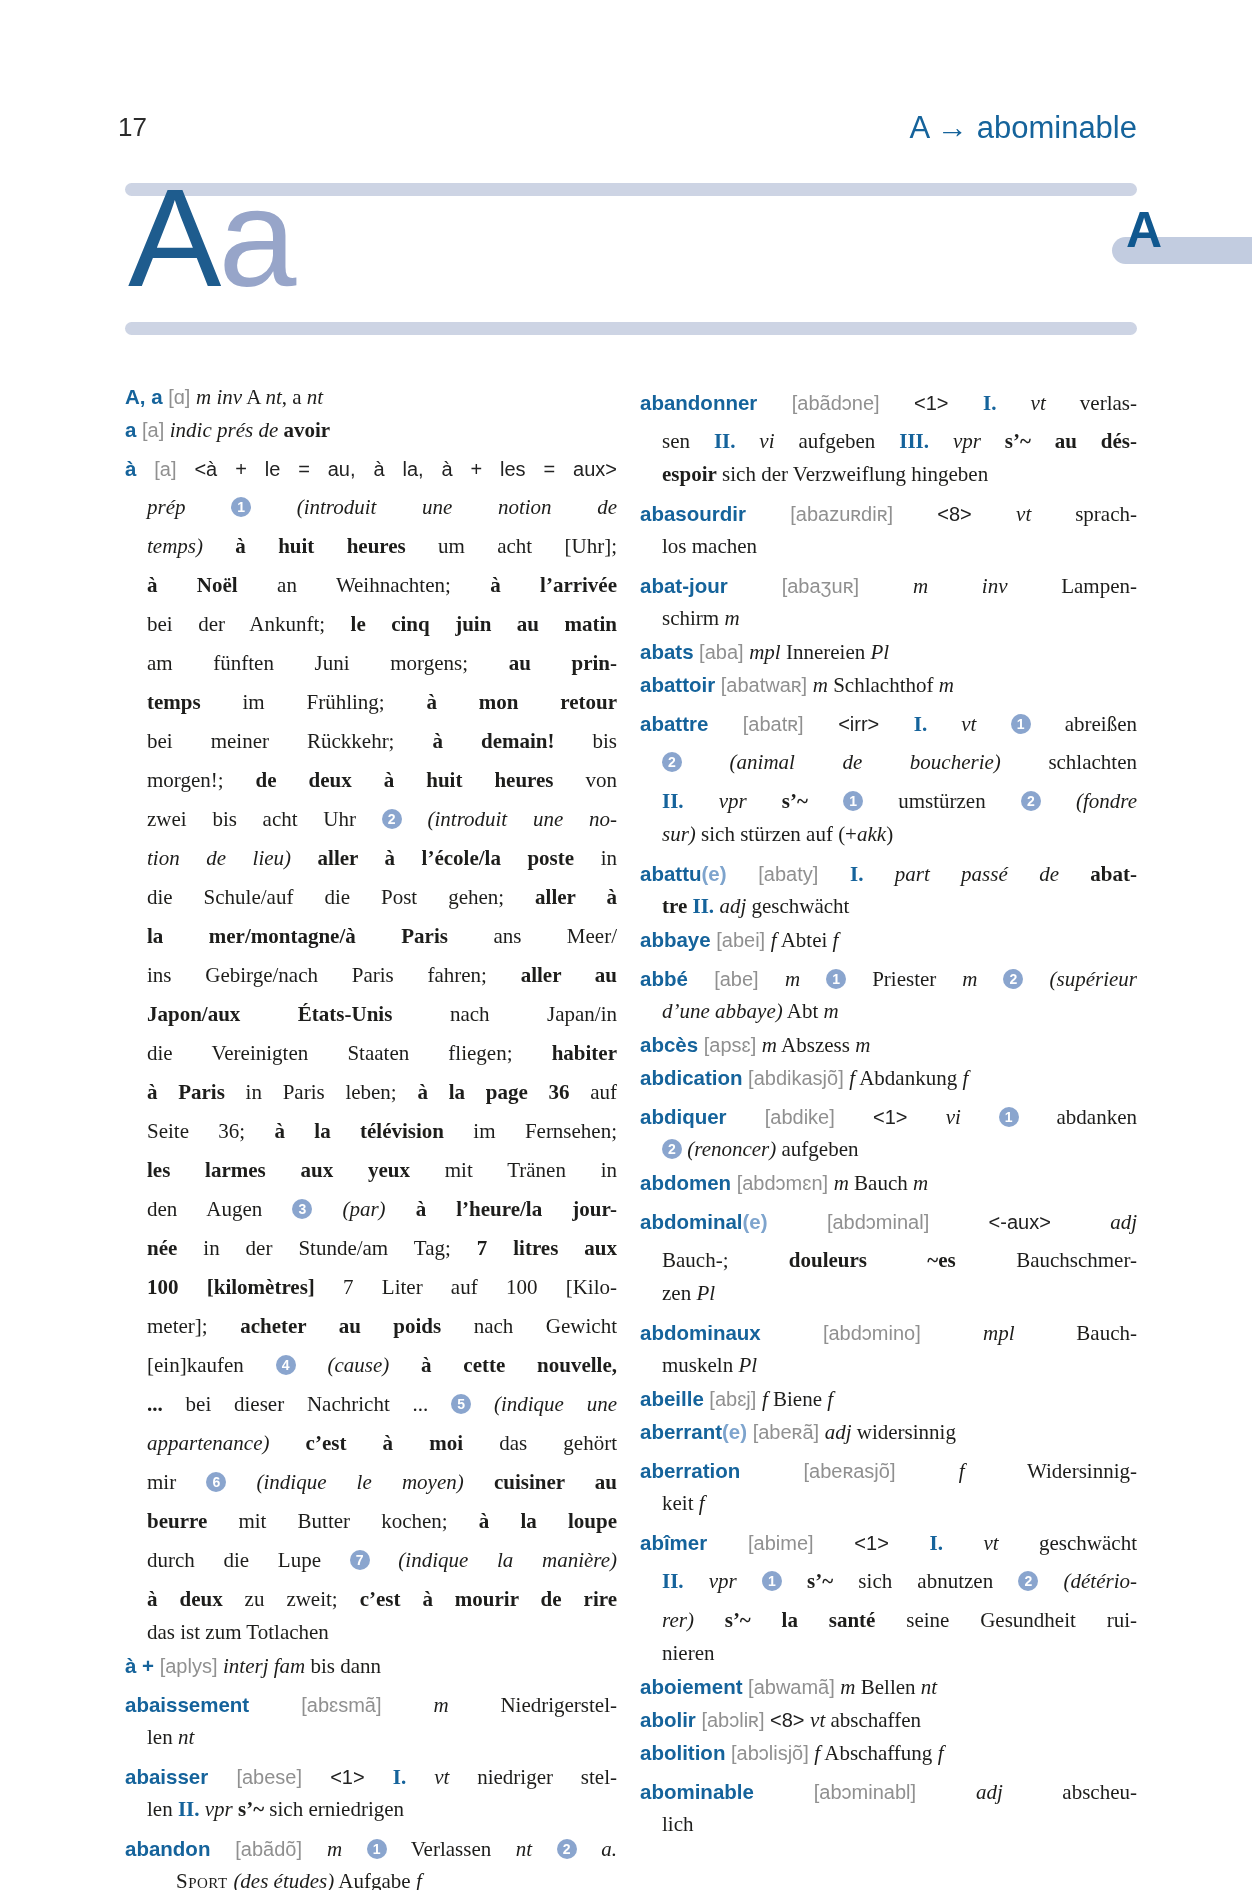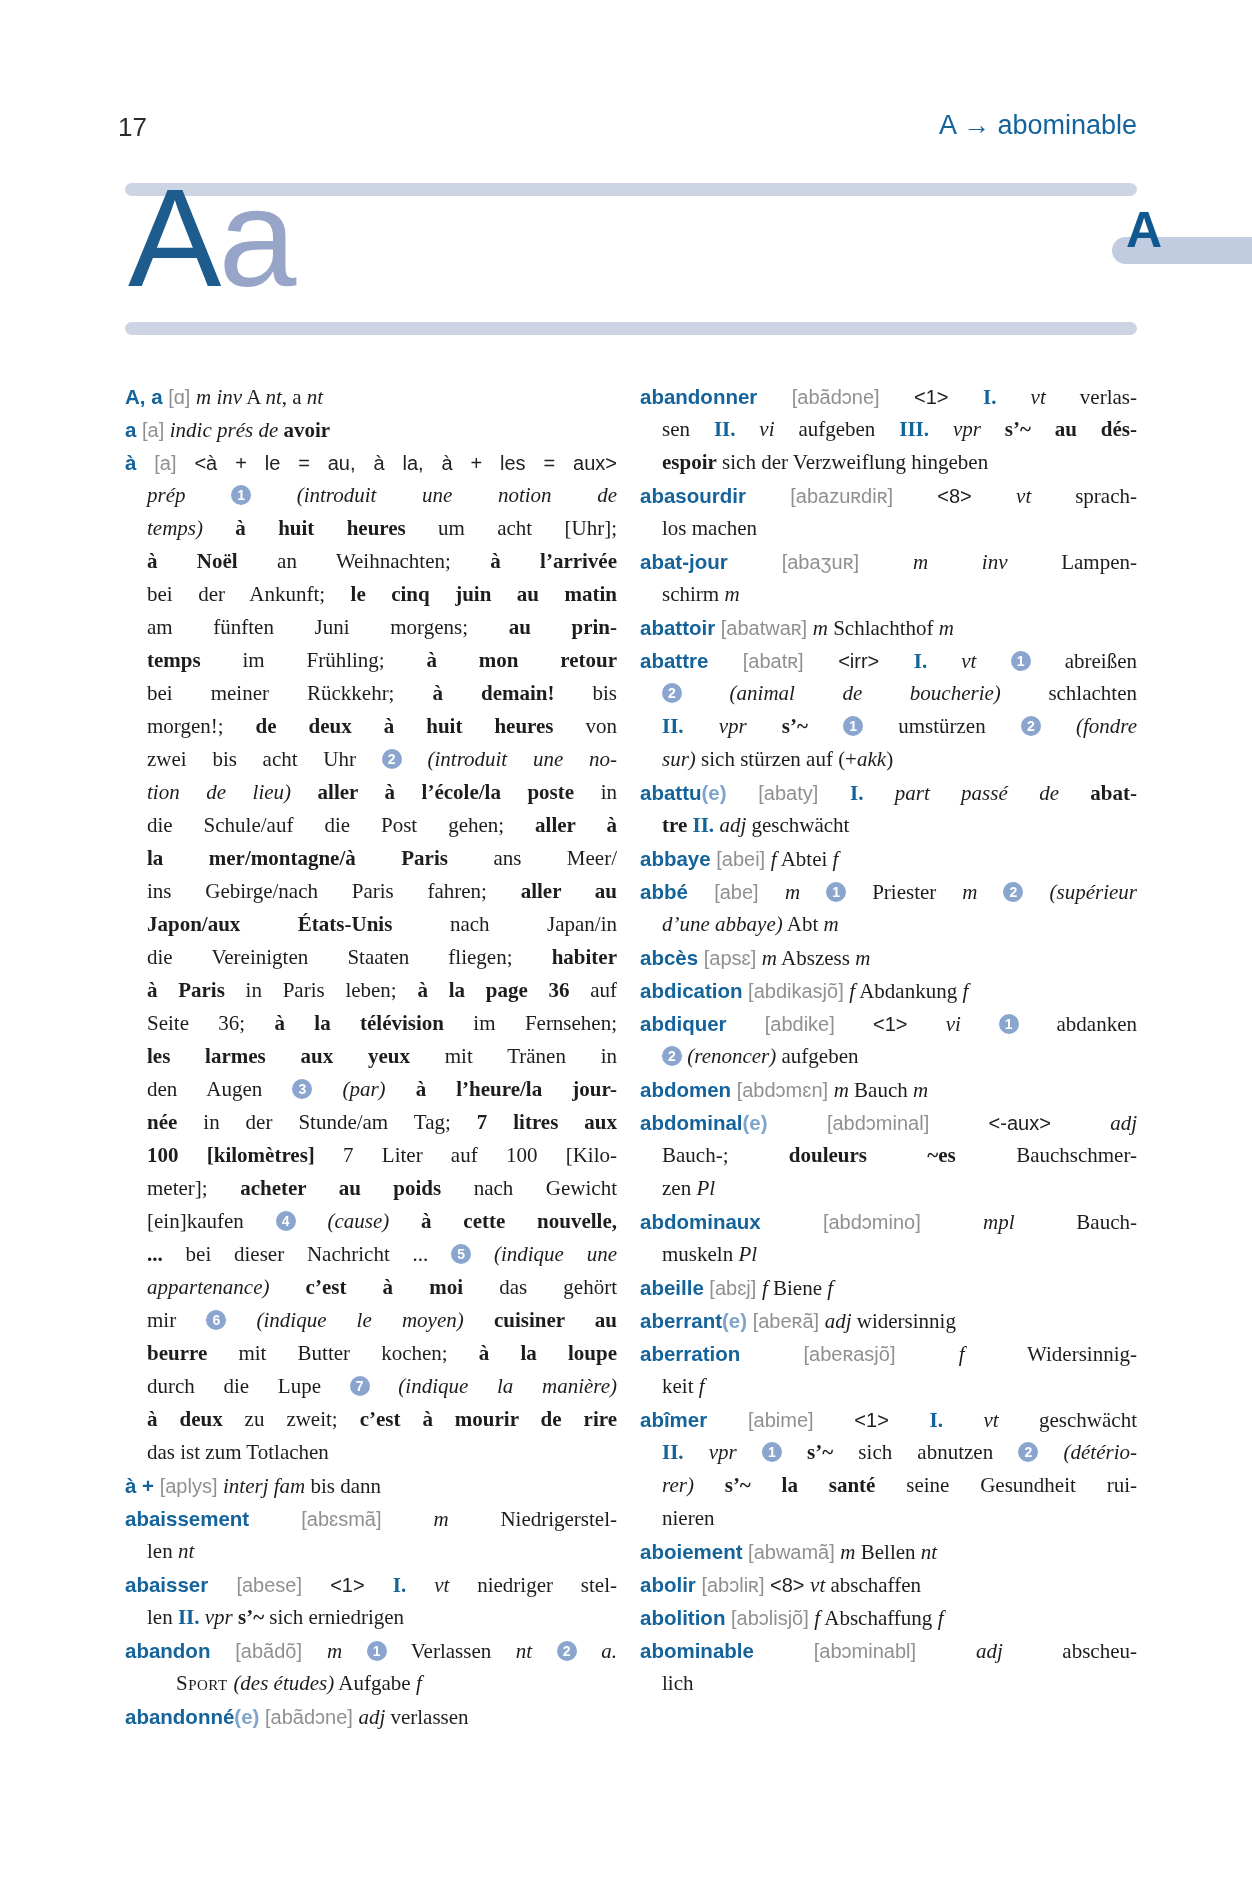--- a/index.html
+++ b/index.html
@@ -2,21 +2,21 @@
 <html style="--headword: #15639b; --headword_light: #7ea4cd; --phonetic: #909090; --sense: #8aa5ce; --rule: #cdd4e4; --big_dark: #1e5c8e; --big_light: #97a5c9; --tab_pill: #c2cce0; --tab_letter: #10588f;"><head>
 <meta charset="utf-8">
 <style>
   html,body{margin:0;padding:0;background:#ffffff;}
   .page{position:relative;width:1252px;height:1890px;background:#ffffff;
         font-family:"Liberation Serif",serif;overflow:hidden;}
 
   .page-number{position:absolute;left:118px;top:112px;
         font-family:"Liberation Sans",sans-serif;font-size:26px;color:#2b2b2b;}
   .guide-words{position:absolute;right:115px;top:110px;
-        font-family:"Liberation Sans",sans-serif;font-size:27px;font-weight:500;
+        font-family:"Liberation Sans",sans-serif;font-size:31px;font-weight:500;
         color:var(--headword,#15639b);}
 
   .rule{position:absolute;left:125px;width:1012px;height:13px;border-radius:7px;
         background:var(--rule,#cdd4e4);}
   .rule-top{top:183px;}
   .rule-bottom{top:322px;}
 
   .big-letters{position:absolute;left:128px;top:168px;
         font-family:"Liberation Sans",sans-serif;font-weight:200;
         font-size:140px;line-height:140px;letter-spacing:-3px;}
@@ -28,21 +28,21 @@
   .thumb-letter{position:absolute;left:1126px;top:205px;
         font-family:"Liberation Sans",sans-serif;font-weight:700;
         font-size:50px;line-height:50px;color:var(--tab_letter,#10588f);}
 
   .columns{position:absolute;top:380px;left:0;width:1252px;}
   .col{position:absolute;top:0;}
   .col-left{left:125px;width:492px;}
   .col-right{left:640px;width:497px;}
 
   .line{height:33px;line-height:33px;font-size:21px;color:#1d1d1b;}
-  .line.just{text-align:justify;text-align-last:justify;}
+  .line.just{text-align:justify;text-align-last:justify;margin-top:6px;}
   .line.ind{padding-left:22px;}
 
   .s-hw{font-family:"Liberation Sans",sans-serif;font-weight:700;font-size:20.5px;
         color:var(--headword,#15639b);}
   .s-hw2{font-family:"Liberation Sans",sans-serif;font-weight:700;font-size:20.5px;
         color:var(--headword_light,#7ea4cd);}
   .s-ph{font-family:"Liberation Sans",sans-serif;font-size:20px;color:var(--phonetic,#909090);}
   .s-g{font-family:"Liberation Sans",sans-serif;font-size:20px;color:#222222;}
   .s-b{font-weight:700;}
   .s-i{font-style:italic;}
@@ -115,20 +115,21 @@
         <div class="line"><span class="s-hw">abandonné</span><span class="s-hw2">(e)</span><span class="s-ph"> [abãdɔne] </span><span class="s-i">adj</span><span class="s-r"> verlassen</span></div>
       </div>
     <div class="col col-right" id="col-right">
         <div class="line just"><span class="s-hw">abandonner</span><span class="s-ph"> [abãdɔne] </span><span class="s-g">&lt;1&gt; </span><span class="s-rm">I. </span><span class="s-i">vt</span><span class="s-r"> verlas-</span></div>
         <div class="line ind just"><span class="s-r">sen </span><span class="s-rm">II. </span><span class="s-i">vi</span><span class="s-r"> aufgeben </span><span class="s-rm">III. </span><span class="s-i">vpr </span><span class="s-b">s’~ au dés-</span></div>
         <div class="line ind"><span class="s-b">espoir</span><span class="s-r"> sich der Verzweiflung hingeben</span></div>
         <div class="line just"><span class="s-hw">abasourdir</span><span class="s-ph"> [abazuʀdiʀ] </span><span class="s-g">&lt;8&gt; </span><span class="s-i">vt</span><span class="s-r"> sprach-</span></div>
         <div class="line ind"><span class="s-r">los machen</span></div>
         <div class="line just"><span class="s-hw">abat-jour</span><span class="s-ph"> [abaʒuʀ] </span><span class="s-i">m inv</span><span class="s-r"> Lampen-</span></div>
         <div class="line ind"><span class="s-r">schirm </span><span class="s-i">m</span></div>
+        <div class="line"><span class="s-hw">abats</span><span class="s-ph"> [aba] </span><span class="s-i">mpl</span><span class="s-r"> Innereien </span><span class="s-i">Pl</span></div>
         <div class="line"><span class="s-hw">abattoir</span><span class="s-ph"> [abatwaʀ] </span><span class="s-i">m</span><span class="s-r"> Schlachthof </span><span class="s-i">m</span></div>
         <div class="line just"><span class="s-hw">abattre</span><span class="s-ph"> [abatʀ] </span><span class="s-g">&lt;irr&gt; </span><span class="s-rm">I. </span><span class="s-i">vt </span><span class="s-c">1</span><span class="s-r"> abreißen</span></div>
         <div class="line ind just"><span class="s-c">2</span><span class="s-i"> (animal de boucherie)</span><span class="s-r"> schlachten</span></div>
         <div class="line ind just"><span class="s-rm">II. </span><span class="s-i">vpr </span><span class="s-b">s’~ </span><span class="s-c">1</span><span class="s-r"> umstürzen </span><span class="s-c">2</span><span class="s-i"> (fondre</span></div>
         <div class="line ind"><span class="s-i">sur)</span><span class="s-r"> sich stürzen auf (+</span><span class="s-i">akk</span><span class="s-r">)</span></div>
         <div class="line just"><span class="s-hw">abattu</span><span class="s-hw2">(e)</span><span class="s-ph"> [abaty] </span><span class="s-rm">I. </span><span class="s-i">part passé de </span><span class="s-b">abat-</span></div>
         <div class="line ind"><span class="s-b">tre </span><span class="s-rm">II. </span><span class="s-i">adj</span><span class="s-r"> geschwächt</span></div>
         <div class="line"><span class="s-hw">abbaye</span><span class="s-ph"> [abei] </span><span class="s-i">f</span><span class="s-r"> Abtei </span><span class="s-i">f</span></div>
         <div class="line just"><span class="s-hw">abbé</span><span class="s-ph"> [abe] </span><span class="s-i">m </span><span class="s-c">1</span><span class="s-r"> Priester </span><span class="s-i">m </span><span class="s-c">2</span><span class="s-i"> (supérieur</span></div>
         <div class="line ind"><span class="s-i">d’une abbaye)</span><span class="s-r"> Abt </span><span class="s-i">m</span></div>

